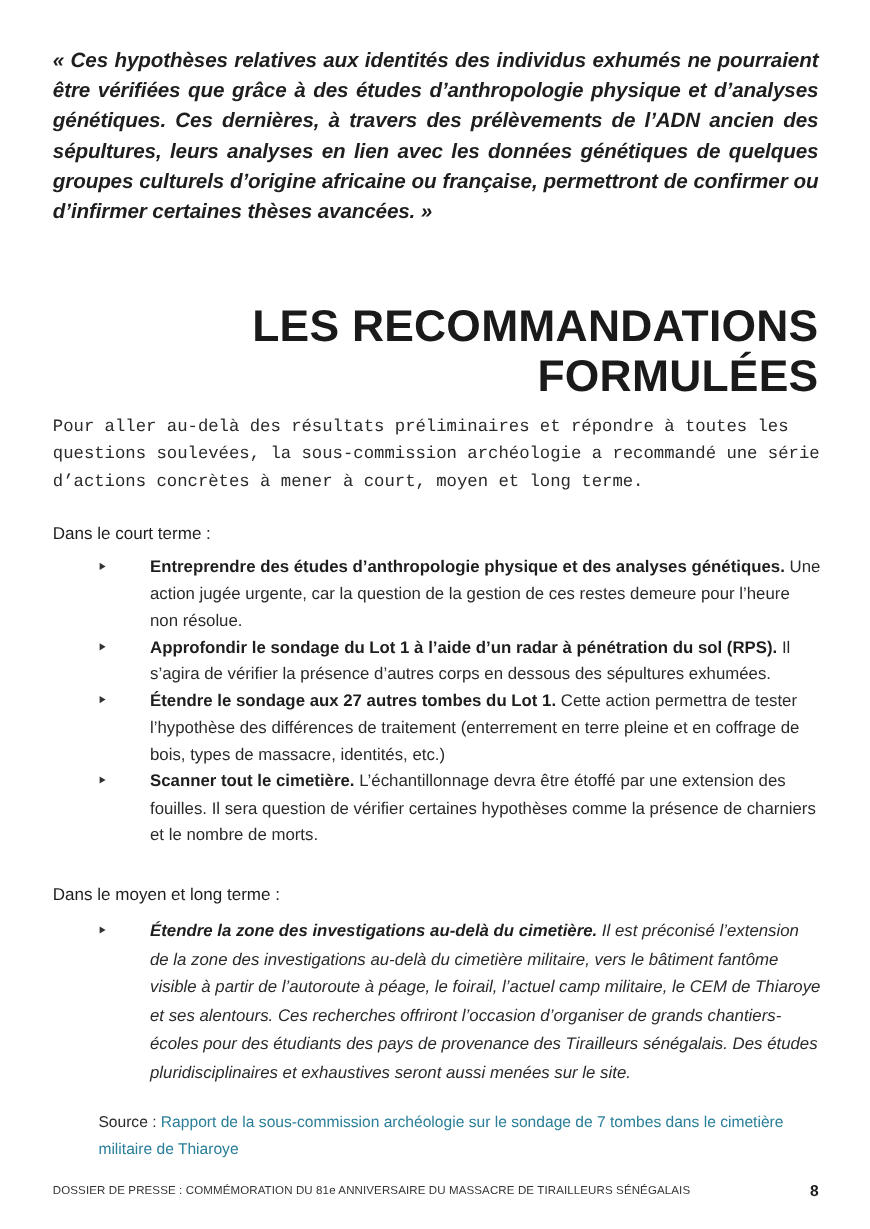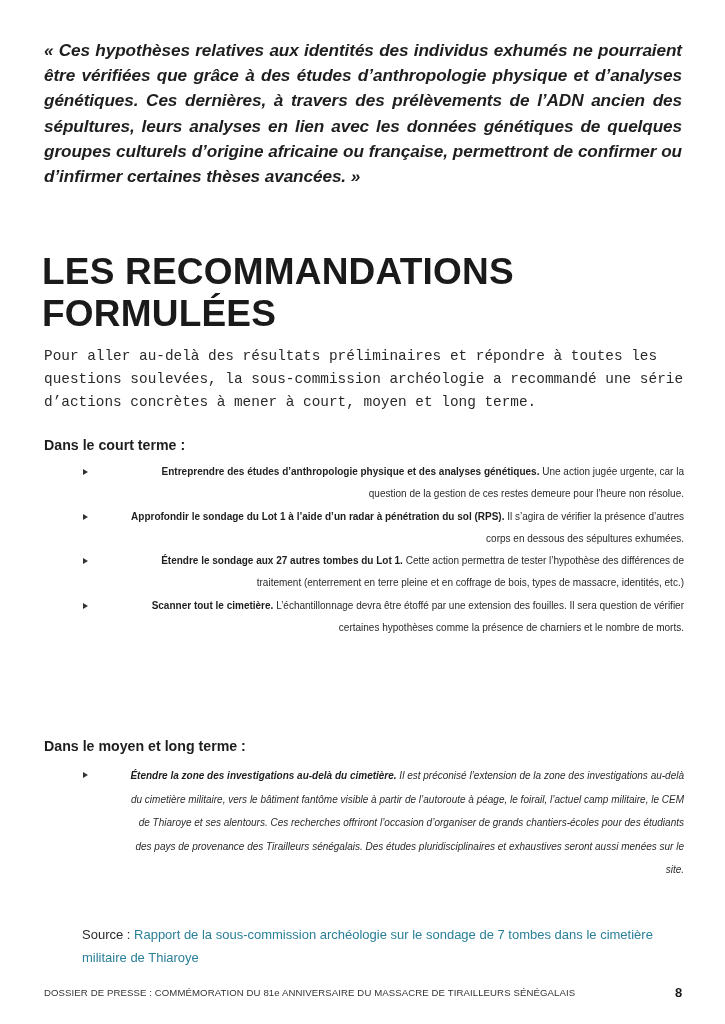--- a/index.html
+++ b/index.html
@@ -11,31 +11,32 @@
       position: absolute; left: 44px; top: 38px; width: 638px;
       font-family: "Liberation Sans", sans-serif; font-weight: 700;
       font-size: 17.2px; line-height: 25.2px; color: #1e1e1e;
       text-align: justify; text-align-last: left; letter-spacing: -0.1px; font-style: italic;
     }
     .heading {
       position: absolute; left: 42px; top: 251px; width: 640px;
       font-family: "Liberation Sans", sans-serif; font-weight: 700;
       font-size: 37px; line-height: 42px; color: #1a1a1a; margin: 0;
       letter-spacing: 0.2px;
+      text-align: right;
     }
     .intro {
       position: absolute; left: 44px; top: 345px; width: 640px;
       font-size: 14.4px; line-height: 23px; color: #2a2a2a; font-family: Liberation Mono, monospace;
     }
     .section-label {
-      position: absolute; left: 44px; font-weight: 700;
+      position: absolute; left: 44px; font-weight: 400;
       font-size: 14.2px; line-height: 20px; color: #1e1e1e;
     }
     .list { position: absolute; left: 44px; width: 640px; margin: 0; padding: 0; list-style: none; }
-    .list li { position: relative; padding-left: 81px; font-size: 10px; line-height: 22.3px; color: #2a2a2a; text-align: right; }
+    .list li { position: relative; padding-left: 81px; font-size: 14px; line-height: 22.3px; color: #2a2a2a; }
     .bullet {
       position: absolute; left: 39px; top: 8px; width: 0; height: 0;
       border-top: 3px solid transparent; border-bottom: 3px solid transparent;
       border-left: 5px solid #333333;
     }
     .list b { color: #1e1e1e; font-weight: 700; }
     .source {
       position: absolute; left: 82px; top: 924px; width: 610px;
       font-size: 13px; line-height: 22.5px; color: #2a2a2a;
     }

